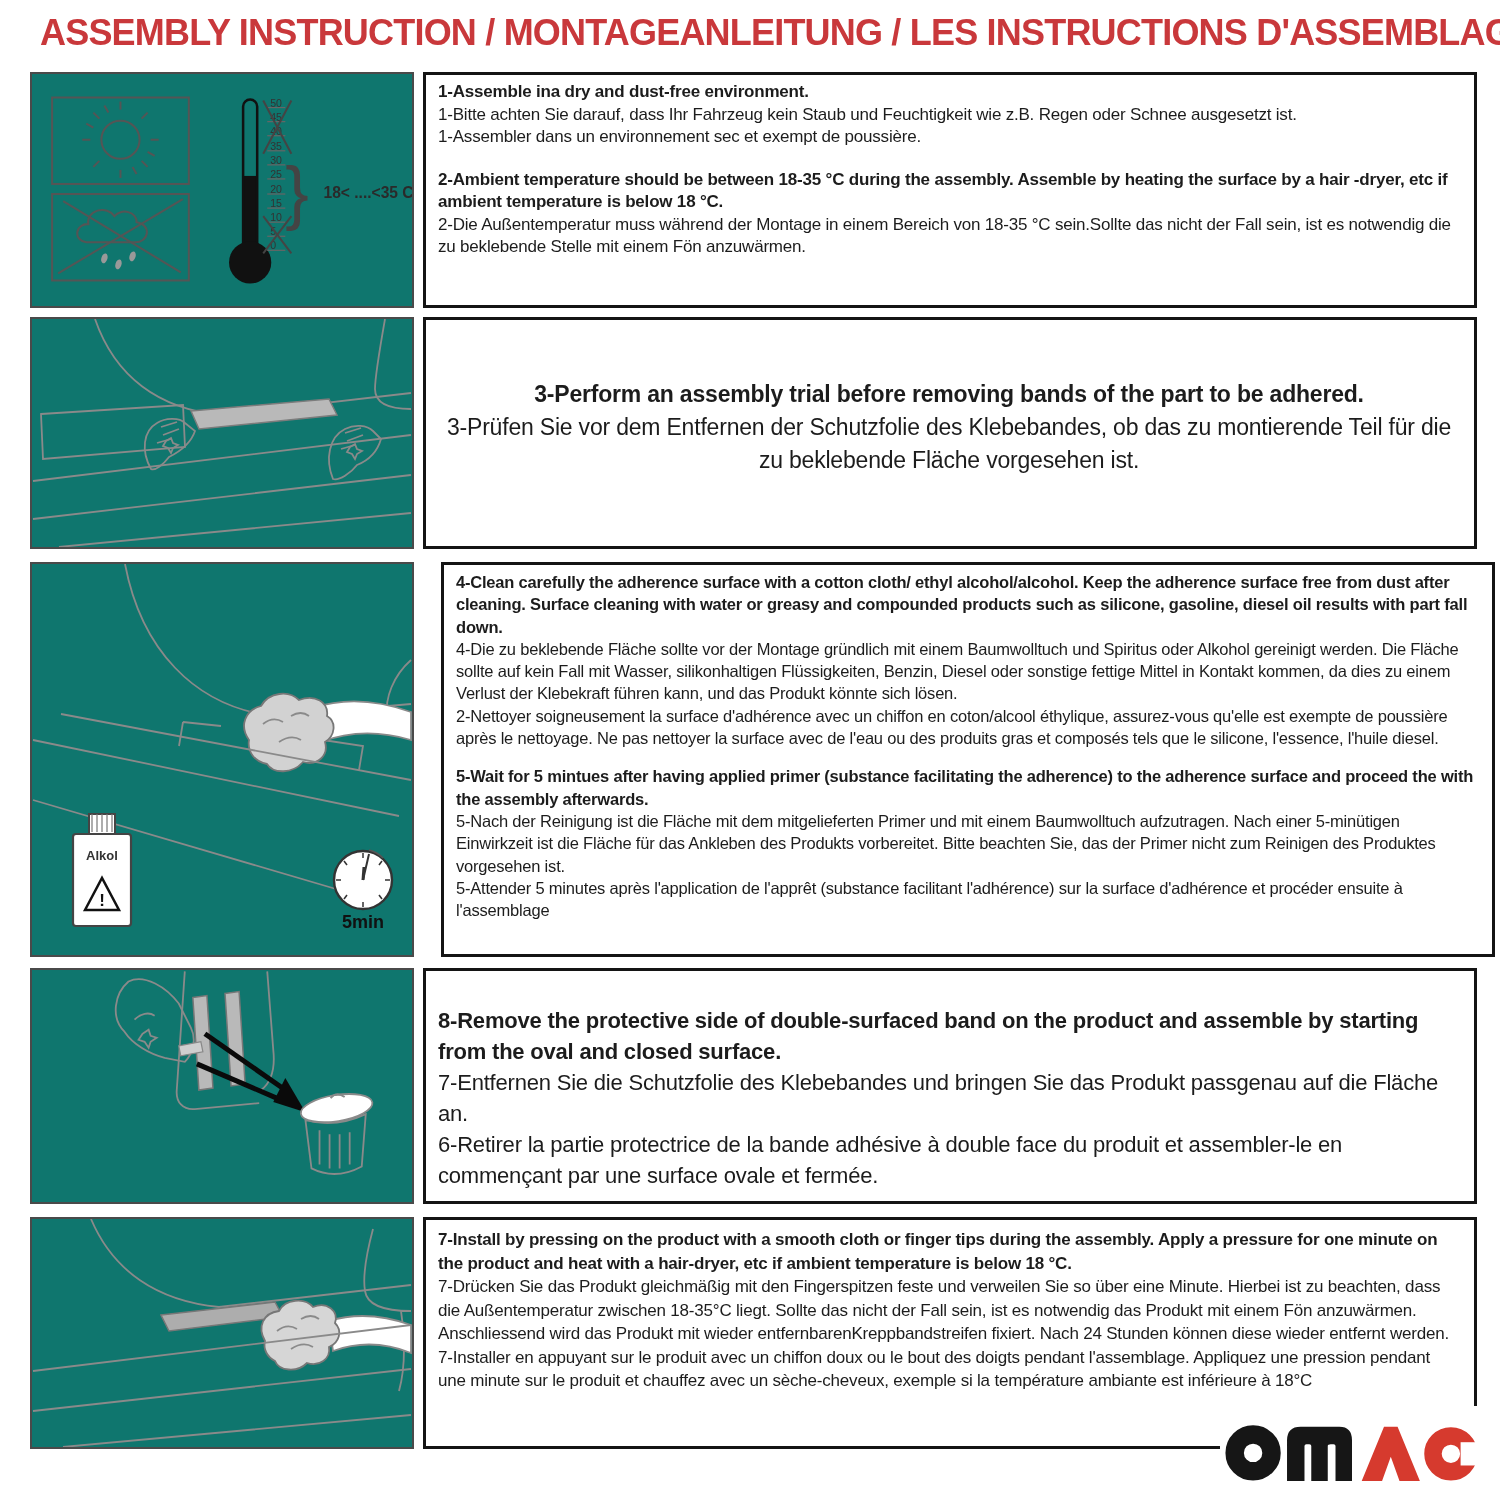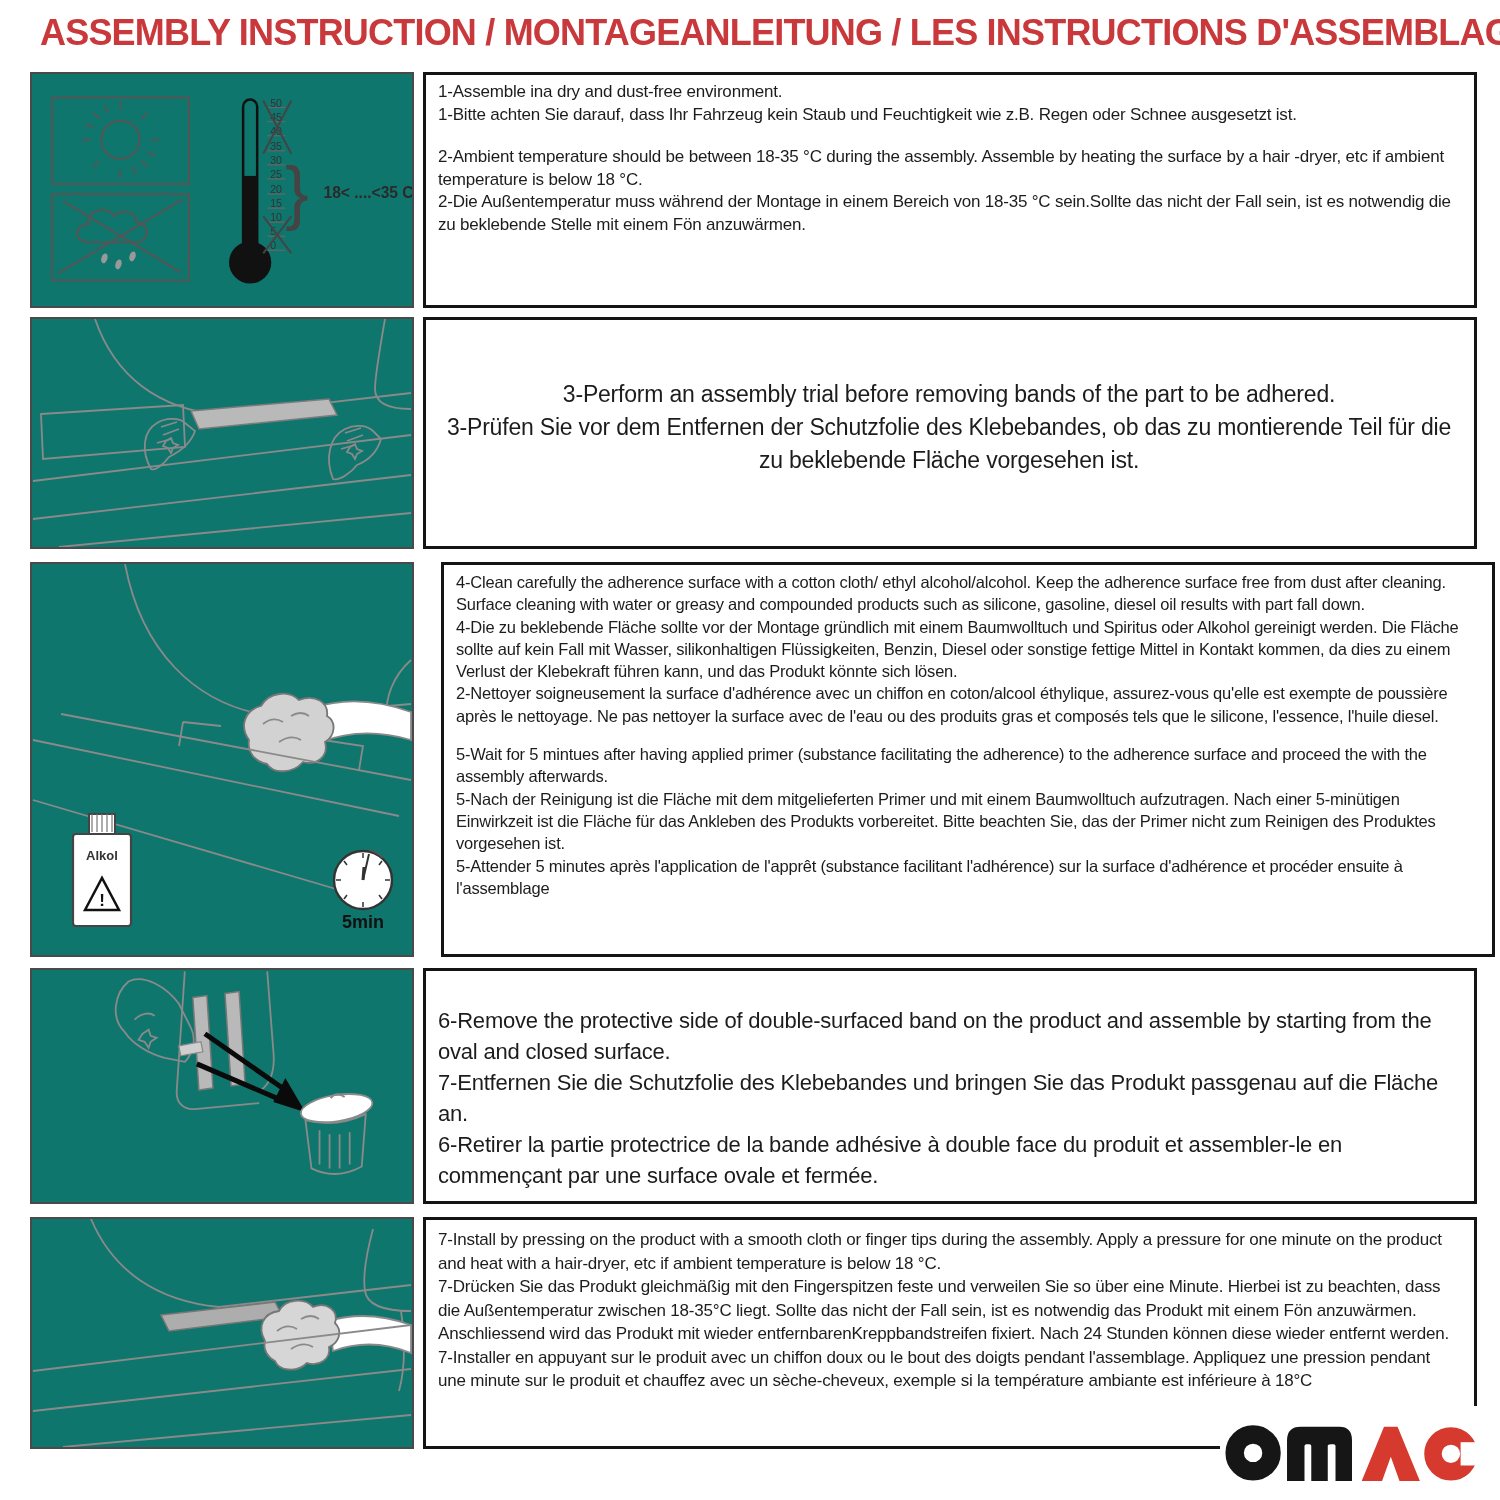--- a/index.html
+++ b/index.html
@@ -4,21 +4,21 @@
 <style>
   html,body{margin:0;padding:0;background:#fff;width:1500px;height:1500px;overflow:hidden;
     font-family:"Liberation Sans",sans-serif;color:#1c1c1c;}
   .page{position:relative;width:1500px;height:1500px;background:#fff;}
   .title{position:absolute;left:40px;top:12px;width:1440px;white-space:nowrap;
     font-size:36px;font-weight:800;letter-spacing:-0.8px;color:#c9383b;}
   .figbox{position:absolute;left:30px;width:384px;border:2px solid #4a4a4a;background:#0f766e;box-sizing:border-box;}
   .textbox{position:absolute;left:423px;width:1054px;border:3px solid #141414;background:#fff;box-sizing:border-box;
     padding:6px 14px 4px 12px;letter-spacing:-0.2px;}
   .textbox p{margin:0;}
-  p.b{font-weight:400;}
+  p.b{font-weight:700;}
   .gap20{margin-top:20px !important;}
   .gap16{margin-top:16px !important;}
   
   #fig1,#txt1{top:72px;height:236px;}
   #fig2,#txt2{top:317px;height:232px;text-align:center;}
   #fig3,#txt3{top:562px;height:395px;}
   #fig4,#txt4{top:968px;height:236px;}
   #fig5,#txt5{top:1217px;height:232px;}
   #txt1{font-size:17px;line-height:22.5px;}
   #txt2{font-size:23px;line-height:33px;padding-top:58px;}
@@ -106,20 +106,21 @@
             <line x1="258" y1="140" x2="230" y2="177"></line>
         </g>
         <text x="252" y="140" font-size="70" fill="#444">}</text>
         <text x="290" y="122" font-size="15.5" font-weight="bold" fill="#2a2a2a">18&lt; ....&lt;35 C</text>
       </g>
     </svg>
   </div>
   <div class="textbox" id="txt1">
     <p class="b">1-Assemble ina dry and dust-free environment.</p>
     <p>1-Bitte achten Sie darauf, dass Ihr Fahrzeug kein Staub und Feuchtigkeit wie z.B. Regen oder Schnee ausgesetzt ist.</p>
+    <p>1-Assembler dans un environnement sec et exempt de poussière.</p>
     <p class="b gap20">2-Ambient temperature should be between 18-35 °C  during the assembly. Assemble by heating the surface by a hair -dryer, etc if ambient temperature is below 18 °C.</p>
     <p>2-Die Außentemperatur muss während der Montage in einem Bereich von 18-35 °C  sein.Sollte das nicht der Fall sein, ist es notwendig die zu beklebende Stelle mit einem Fön anzuwärmen.</p>
   </div>
 
   <div class="figbox" id="fig2">
     <svg viewBox="0 0 378 228">
       <path class="ln" d="M62,0 C82,58 126,90 188,96 L378,74"></path>
       <path class="ln" d="M352,0 C346,34 342,58 342,70 C342,84 356,90 378,90"></path>
       <path class="ln" d="M8,95 L150,86 L152,128 L10,140 Z"></path>
       <polygon points="158,92 296,80 304,96 166,110" fill="#b9b9b9" stroke="#7c7c7c" stroke-width="1.5"></polygon>
@@ -205,21 +206,21 @@
       </g>
       <g>
         <path class="ln" fill="#fff" d="M272,148 L278,196 Q302,208 328,194 L332,142 Q302,156 272,148 Z"></path>
         <path class="ln" d="M286,158 V192 M296,162 V196 M306,162 V196 M316,160 V192"></path>
         <ellipse cx="303" cy="136" rx="36" ry="13" fill="#fff" stroke="#8a8a8a" stroke-width="1.8" transform="rotate(-9 303 136)"></ellipse>
         <path class="ln" d="M297,126 q6,-7 14,-1"></path>
       </g>
     </svg>
   </div>
   <div class="textbox" id="txt4">
-    <p class="b">6-Remove the protective side of double-surfaced band on the product and assemble by starting from the oval and closed surface.</p>
+    <p class="b">8-Remove the protective side of double-surfaced band on the product and assemble by starting from the oval and closed surface.</p>
     <p>7-Entfernen Sie die Schutzfolie des Klebebandes und bringen Sie das Produkt passgenau auf die Fläche an.</p>
     <p>6-Retirer la partie protectrice de la bande adhésive à double face du produit et assembler-le en commençant par une surface ovale et fermée.</p>
   </div>
 
   <div class="figbox" id="fig5">
     <svg viewBox="0 0 378 228">
       <path class="ln" d="M58,0 C80,52 124,82 186,88 L378,66"></path>
       <path class="ln" d="M340,10 C332,40 330,60 332,72 C334,86 350,92 378,92 M368,92 C372,120 372,150 366,172"></path>
       <polygon points="128,96 242,83 250,98 136,112" fill="#adadad" stroke="#777" stroke-width="1.5"></polygon>
       <g>

